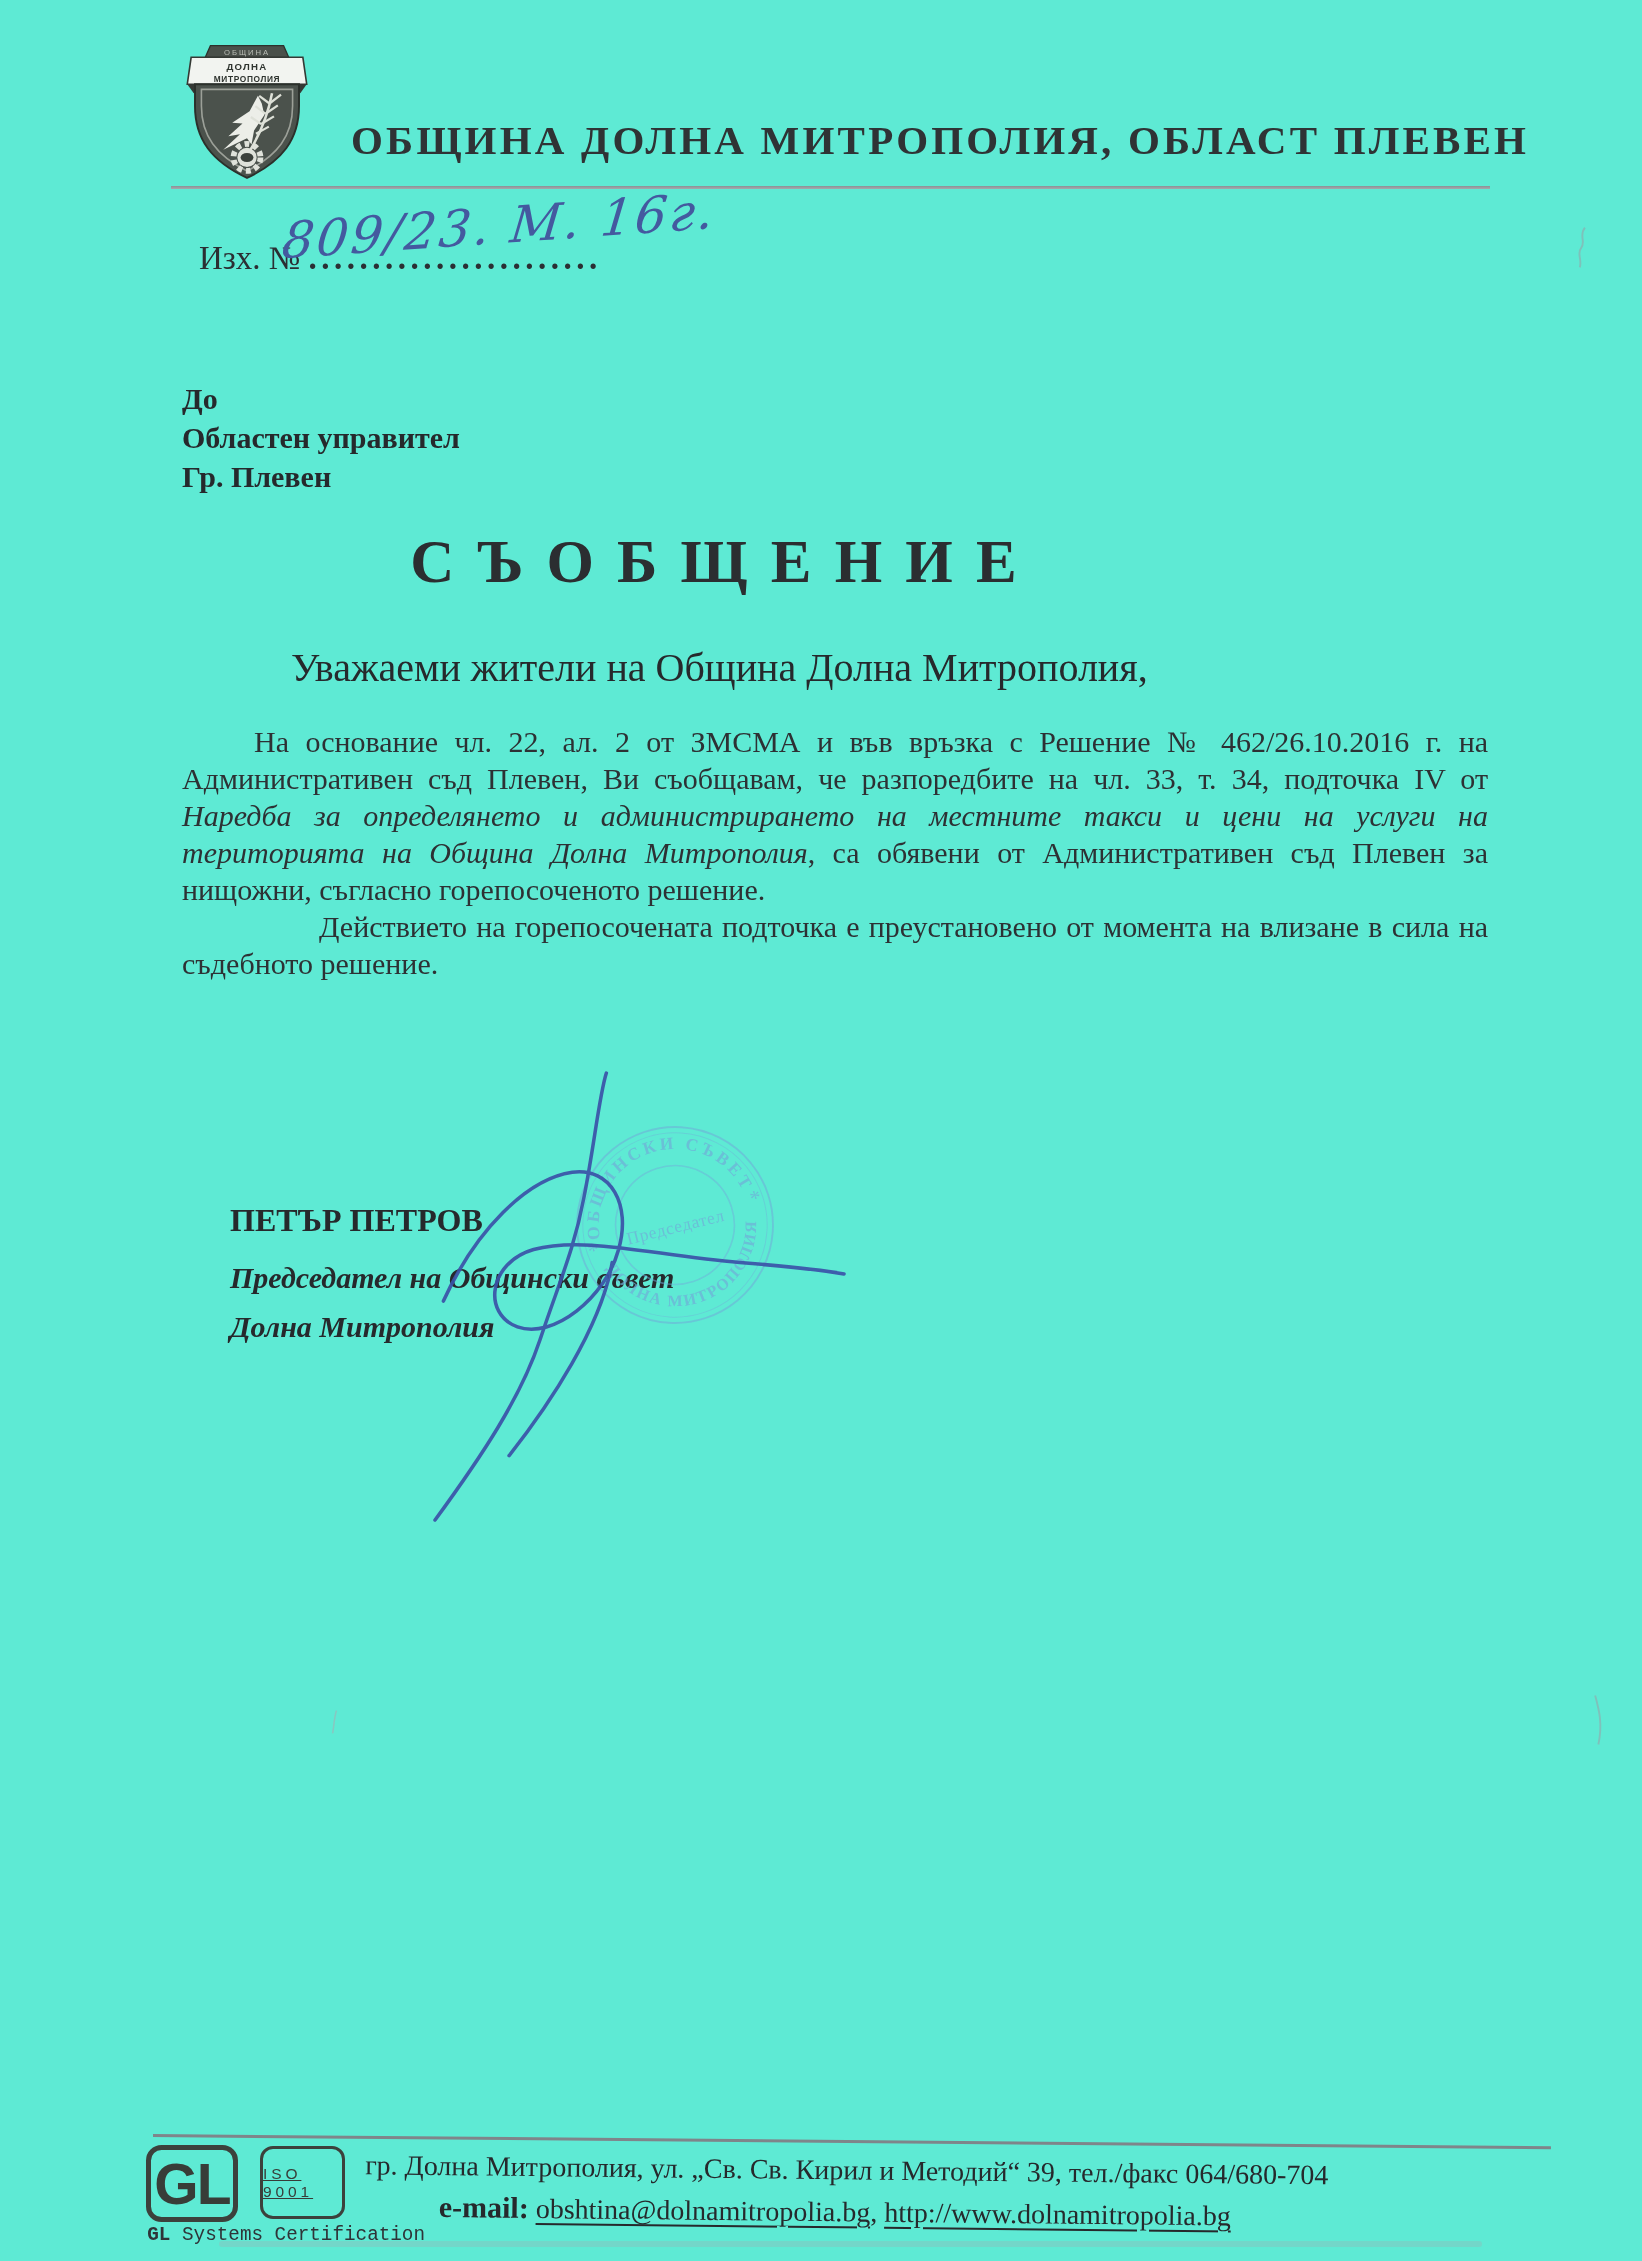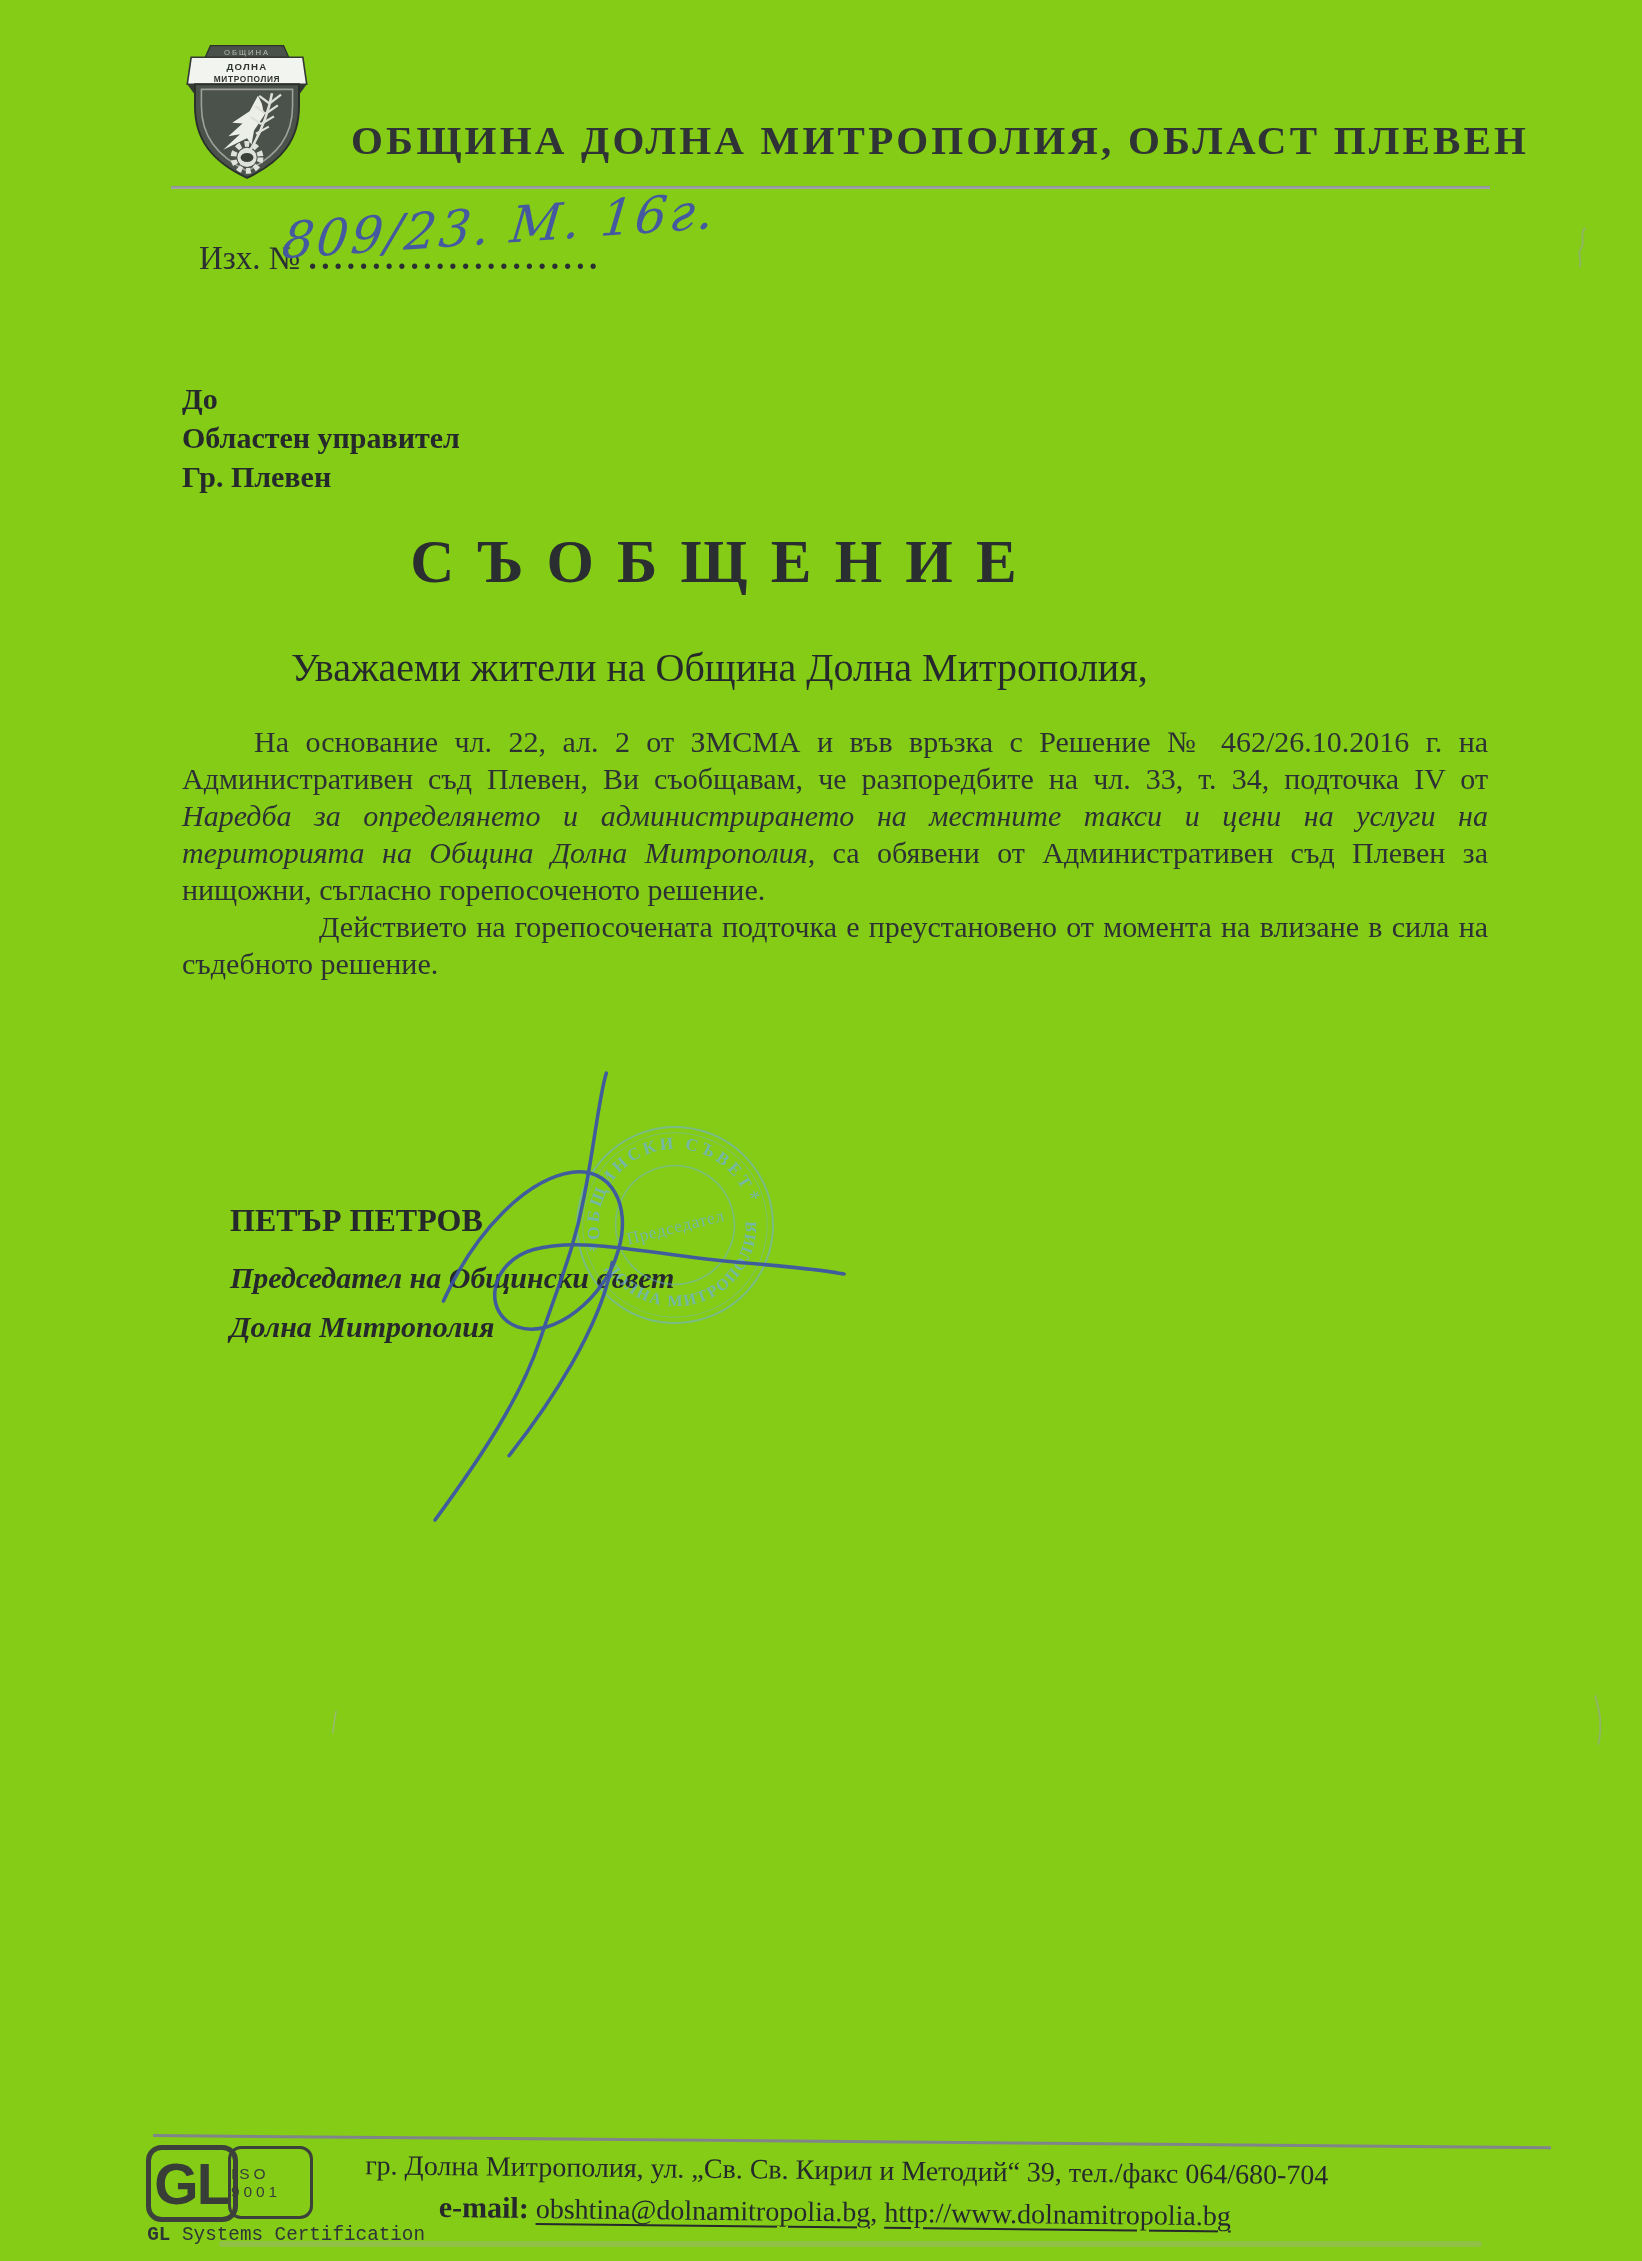--- a/index.html
+++ b/index.html
@@ -1,17 +1,17 @@
 <!DOCTYPE html>
 <html style="font-size:10.3px"><head>
 <meta charset="utf-8">
 <style>
   html,body{margin:0;padding:0;background:#e8eaec;}
   #page{
-    position:relative;width:1643px;height:2261px;background:#84cc16;
+    position:relative;width:1643px;height:2261px;background:#5eead4;
     font-family:"Liberation Serif","DejaVu Serif",serif;color:#2d3134;overflow:hidden;
   }
   
   #emblem{position:absolute;left:186px;top:41px;width:122px;height:143px;}
   #org-title{
     position:absolute;left:351px;top:116px;font-size:41px;font-weight:bold;
     letter-spacing:3.2px;color:#2f3335;white-space:nowrap;
   }
   #header-rule{
     position:absolute;left:171px;top:186px;width:1319px;height:2.6px;
@@ -55,22 +55,22 @@
   #footer-rule{
     position:absolute;left:153px;top:2134px;width:1398px;height:3.2px;background:#7f858a;
     transform:rotate(0.5deg);transform-origin:left center;
   }
   #gl-logo{position:absolute;left:146px;top:2145px;width:258px;font-family:"Liberation Sans",sans-serif;color:#383d38;}
   #gl-box{
     position:absolute;left:0;top:0;width:82px;height:67px;border:5.2px solid #3c413c;border-radius:15.5px;
     display:flex;align-items:center;justify-content:center;font-size:57px;font-weight:bold;letter-spacing:-1.9px;
   }
   #iso-box{
-    position:absolute;left:82px;top:1.3px;width:79px;height:67px;border:3.2px solid #3c413c;border-radius:13px;
-    display:flex;align-items:center;justify-content:center;font-size:15.5px;letter-spacing:3.9px;
+    position:absolute;left:114px;top:1.3px;width:79px;height:67px;border:3.2px solid #3c413c;border-radius:13px;
+    display:flex;align-items:center;justify-content:center;font-size:15.5px;letter-spacing:3.9px;text-decoration:underline;
   }
   #gl-caption{position:absolute;left:1.3px;top:79px;font-size:19.3px;color:#2f3438;white-space:nowrap;font-family:Liberation Mono, monospace;}
   #gl-caption b{font-weight:bold;}
   #footer-text{
     position:absolute;left:335px;top:2149px;width:1185px;font-size:28px;color:#26292c;
     transform:rotate(0.6deg);transform-origin:left center;
   }
   #footer-line1{margin-left:30px;white-space:nowrap;}
   #footer-line2{margin-left:104px;margin-top:8.4px;white-space:nowrap;}
   #email-label{font-weight:bold;font-size:30px;}

